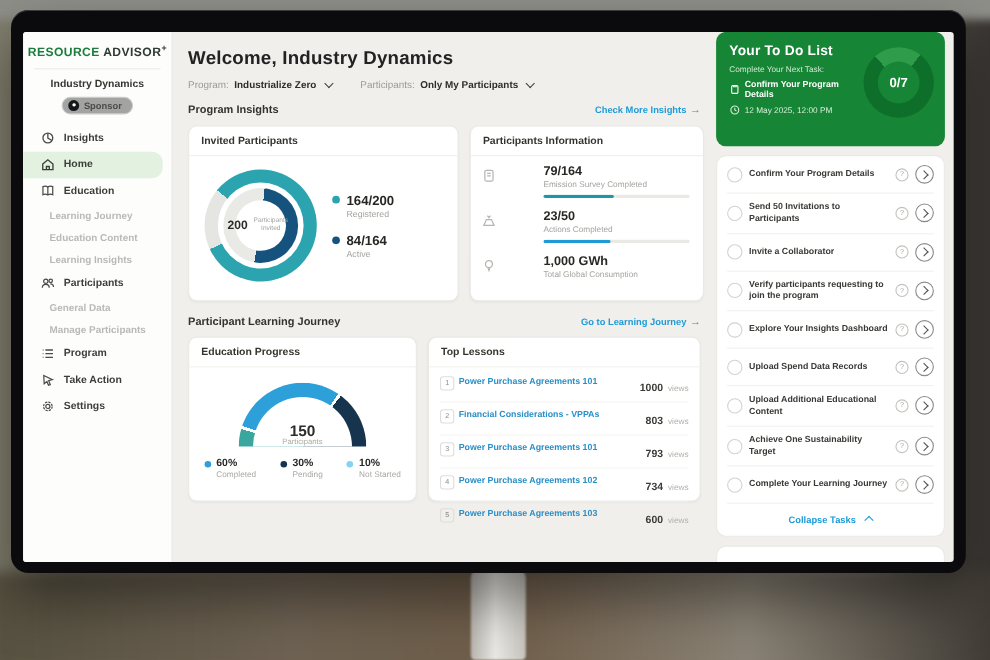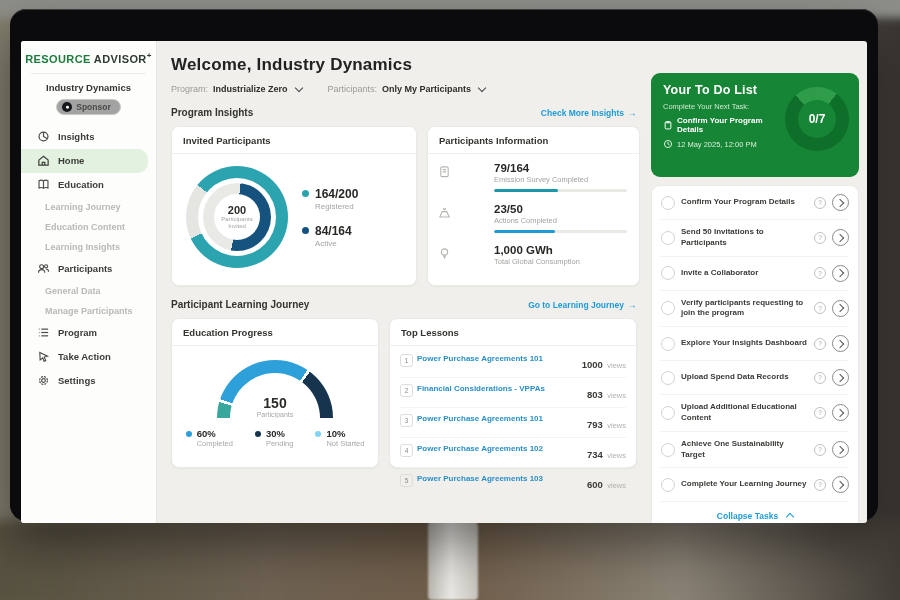--- a/index.html
+++ b/index.html
@@ -4,21 +4,21 @@
 <style>
   html,body{margin:0;padding:0;width:900px;height:600px;overflow:hidden;font-family:"Liberation Sans",sans-serif;}
   .bg{position:absolute;inset:-12px;filter:blur(5px);
       background:linear-gradient(90deg,#83806f 0%,#7c7263 20%,#6f5d49 38%,#6a5947 55%,#837a6b 66%,#908a7e 78%,#8a8378 86%,#4a453e 94%,#363230 100%);}
   .bg-top{position:absolute;left:-10px;right:-10px;top:-10px;height:28px;background:#8f8f8a;filter:blur(4px);}
   .bg-bottom{position:absolute;left:-10px;right:-10px;bottom:-10px;height:90px;background:linear-gradient(90deg,#565140 0%,#6e6253 30%,#6f5d49 50%,#8a8275 75%,#3d3933 100%);filter:blur(6px);}
   .stand-neck{position:absolute;left:428px;top:516px;width:50px;height:84px;border-radius:10px 10px 4px 4px;
       background:linear-gradient(90deg,#b9b6af,#e9e8e4 45%,#c7c4bd);filter:blur(1px);}
   .monitor{position:absolute;left:10px;top:9px;width:868px;height:512px;background:#0b0b0d;border-radius:16px;
       box-shadow:0 24px 50px rgba(0,0,0,.45), inset 0 1px 0 #3a3a3c;}
-  .screen{position:absolute;left:11px;top:32px;width:846px;height:482px;background:#f0efec;border-radius:3px;overflow:hidden;display:flex;}
+  .screen{position:absolute;left:11px;top:20px;width:846px;height:482px;background:#f0efec;border-radius:3px;overflow:hidden;display:flex;}
 
   
   .sidebar{width:136px;min-width:136px;background:#fdfdfc;border-right:1px solid #e6e6e3;padding-top:10px;box-sizing:border-box;}
   .logo{font-size:11px;font-weight:bold;letter-spacing:.4px;text-align:center;white-space:nowrap;}
   .logo .g{color:#1c7c3c;} .logo .d{color:#2e3b33;} .logo sup{font-size:8px;}
   .side-div{border-bottom:1px solid #ececea;margin:8px 10px 8px 10px;}
   .org{font-size:9.5px;font-weight:bold;color:#35352f;text-align:center;margin-top:2px;}
   .sponsor{display:flex;align-items:center;gap:4px;border:1px solid #c9c9c5;border-radius:10px;padding:2px 9px 2px 5px;width:max-content;margin:6px auto 10px auto;background:#a3a3a3;}
   .sponsor .dot{width:10px;height:10px;border-radius:50%;background:#17181a;color:#fff;font-size:7px;display:flex;align-items:center;justify-content:center;}
   .sponsor .lbl{font-size:8.5px;color:#4a4a46;font-weight:bold;}
@@ -44,21 +44,21 @@
   .card{background:#fff;border:1px solid #e9e9e6;border-radius:8px;box-shadow:0 1px 2px rgba(0,0,0,.04);box-sizing:border-box;}
   .card-head{padding:8px 11px 7px 11px;border-bottom:1px solid #efefec;font-size:9.5px;font-weight:bold;color:#33332f;}
 
   .card-invited{flex:0 0 246px;height:160px;}
   .invited-body{display:flex;align-items:center;padding:12px 8px 0 14px;gap:14px;}
   .donut{position:relative;width:102px;height:102px;}
   .d-outer{position:absolute;inset:0;border-radius:50%;background:conic-gradient(from 245deg,#e5e5e2 0 64deg,#2ba4b0 64deg 360deg);}
   .d-outer::after{content:"";position:absolute;inset:12px;border-radius:50%;background:#fff;}
   .d-inner{position:absolute;inset:17px;border-radius:50%;background:conic-gradient(from 6deg,#15537e 0 184deg,#e9e9e6 184deg 360deg);}
   .d-inner::after{content:"";position:absolute;inset:11px;border-radius:50%;background:#fff;}
-  .d-center{position:absolute;inset:0;display:flex;flex-direction:column;align-items:center;justify-content:center;text-align:center;}
+  .d-center{position:absolute;inset:0;display:flex;align-items:center;justify-content:center;text-align:center;}
   .d-center .v{font-size:11px;font-weight:bold;color:#2b2b28;}
   .d-center .l{font-size:6px;color:#a3a39f;width:42px;line-height:1.25;}
   .legend{display:flex;flex-direction:column;gap:13px;}
   .leg-item{display:flex;gap:6px;align-items:flex-start;}
   .leg-dot{width:7px;height:7px;border-radius:50%;margin-top:3px;}
   .leg-v{font-size:12px;font-weight:bold;color:#282825;}
   .leg-l{font-size:8px;color:#a3a39f;margin-top:1px;}
 
   .card-info{flex:0 0 213px;height:160px;}
   .info-body{padding:8px 12px 0 10px;}
@@ -90,21 +90,21 @@
   .lessons-body{padding:2px 10px 0 10px;}
   .lesson-row{display:flex;align-items:flex-start;gap:4px;padding:5.5px 0;border-bottom:1px solid #f3f3f0;}
   .lesson-row:last-child{border-bottom:none;}
   .rank{width:11px;height:11px;border:1px solid #ddddda;border-radius:3px;font-size:6.5px;color:#8a8a86;display:flex;align-items:center;justify-content:center;}
   .lesson-title{flex:1;font-size:8px;font-weight:bold;color:#2a8fc7;cursor:pointer;white-space:nowrap;overflow:hidden;text-overflow:ellipsis;}
   .views{white-space:nowrap;}
   .views b{font-size:9.5px;color:#3a3a36;}
   .views .u{font-size:7.5px;color:#b0b0ac;}
 
   
-  .right{width:218px;min-width:218px;padding:32px 8px 0 2px;box-sizing:border-box;}
+  .right{width:218px;min-width:218px;padding:0 8px 0 2px;box-sizing:border-box;}
   .todo-card{background:#168535;border-radius:9px;color:#fff;padding:10px 10px 10px 12px;display:flex;justify-content:space-between;height:84px;box-sizing:content-box;}
   .todo-title{font-size:12.5px;font-weight:bold;letter-spacing:.2px;}
   .todo-sub{font-size:7.5px;color:#cde9cf;margin-top:5px;}
   .todo-line{display:flex;align-items:center;gap:4px;margin-top:5px;}
   .todo-line svg{flex:0 0 10px;}
   .todo-next{font-size:8px;font-weight:bold;}
   .todo-due{font-size:7.5px;color:#d8eeda;}
   .ring{position:relative;width:64px;height:64px;border-radius:50%;margin-top:4px;flex:0 0 64px;
     background:conic-gradient(from 318deg,#2f9c4a 0 80deg,#0d6f2a 80deg 360deg);}
   .ring::after{content:"";position:absolute;inset:13px;border-radius:50%;background:#168535;}

